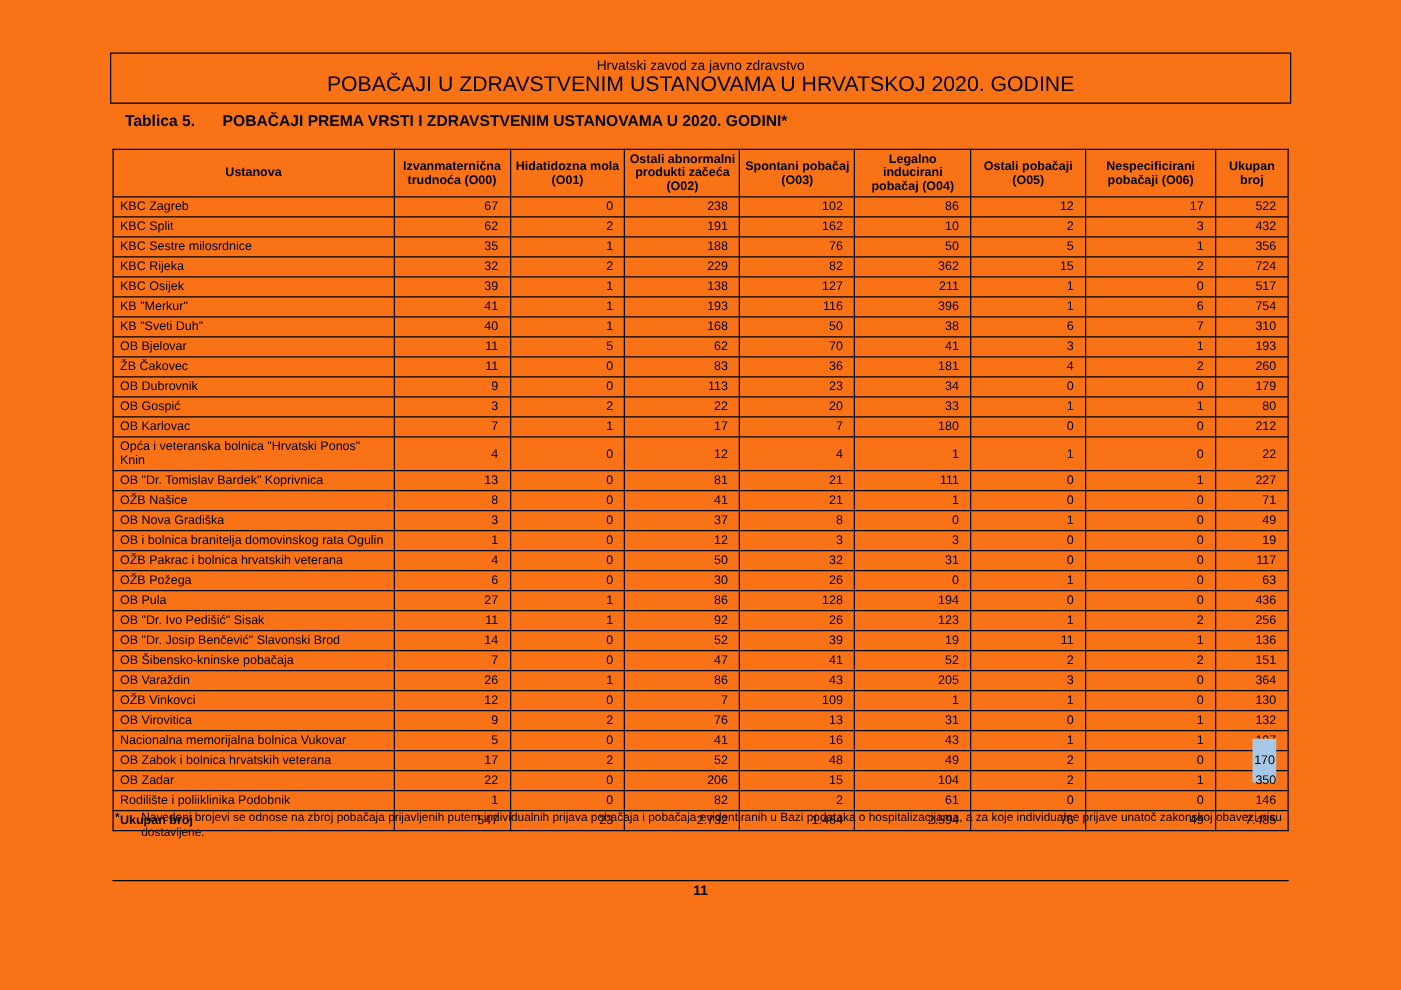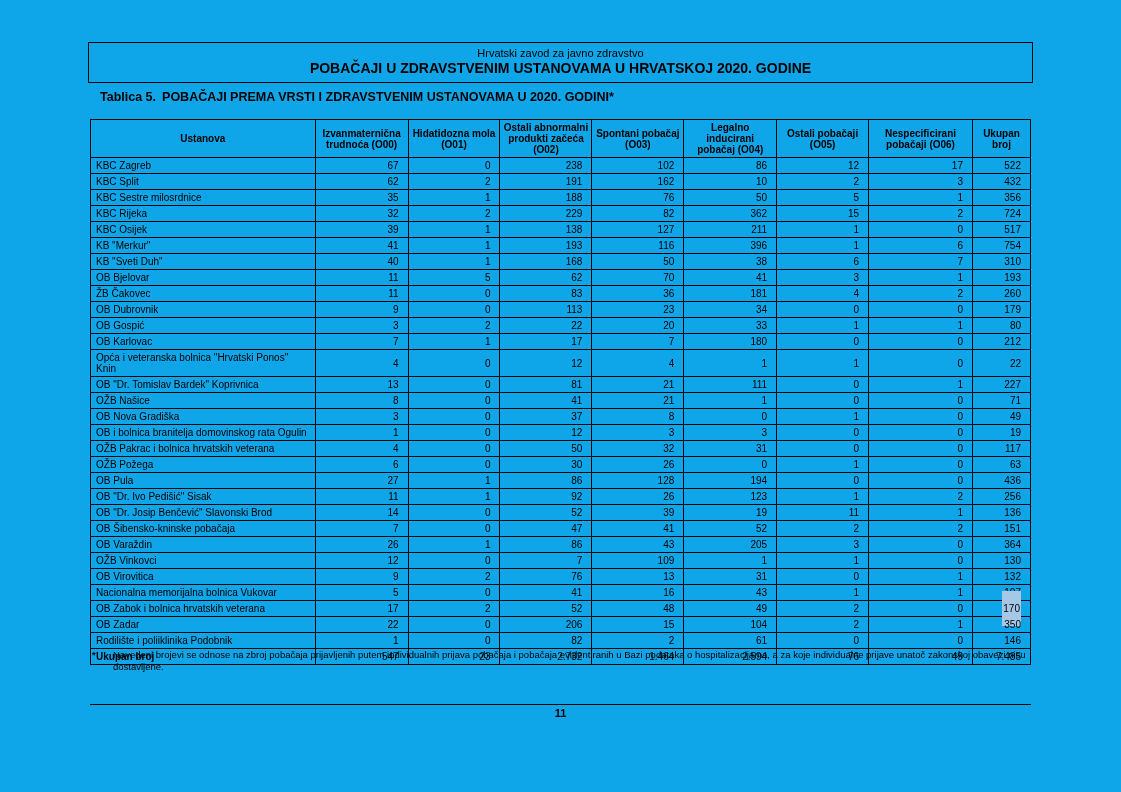--- a/index.html
+++ b/index.html
@@ -1,39 +1,39 @@
 <!DOCTYPE html>
 <html lang="hr"><head>
 <meta charset="utf-8">
 <style>
   * { margin:0; padding:0; box-sizing:border-box; }
   html,body { background:#ffffff; }
   .page {
     position:relative;
     width:1121px; height:792px;
-    background:#0ea5e9;
+    background:#f97316;
     font-family:"Liberation Sans", sans-serif;
     color:#000;
     overflow:hidden;
   }
   .header-box {
     position:absolute; left:88px; top:42px; width:945px;
     border:1px solid #000;
     text-align:center;
     padding:4px 0 6px 0;
   }
   .header-org { font-size:11px; line-height:13px; }
-  .header-title { font-size:14px; font-weight:bold; line-height:16px; }
+  .header-title { font-size:17px; font-weight:normal; line-height:16px; }
 
   .caption {
     position:absolute; left:100px; top:90px;
     font-size:12.5px; font-weight:bold;
     white-space:nowrap;
   }
-  .caption .cap-label { margin-right:6px; }
+  .caption .cap-label { margin-right:22px; }
 
   table.data {
     position:absolute; left:90px; top:119px;
     width:941px;
     border-collapse:collapse;
     font-size:10px;
   }
   table.data th {
     border:1px solid #000;
     font-weight:bold;

